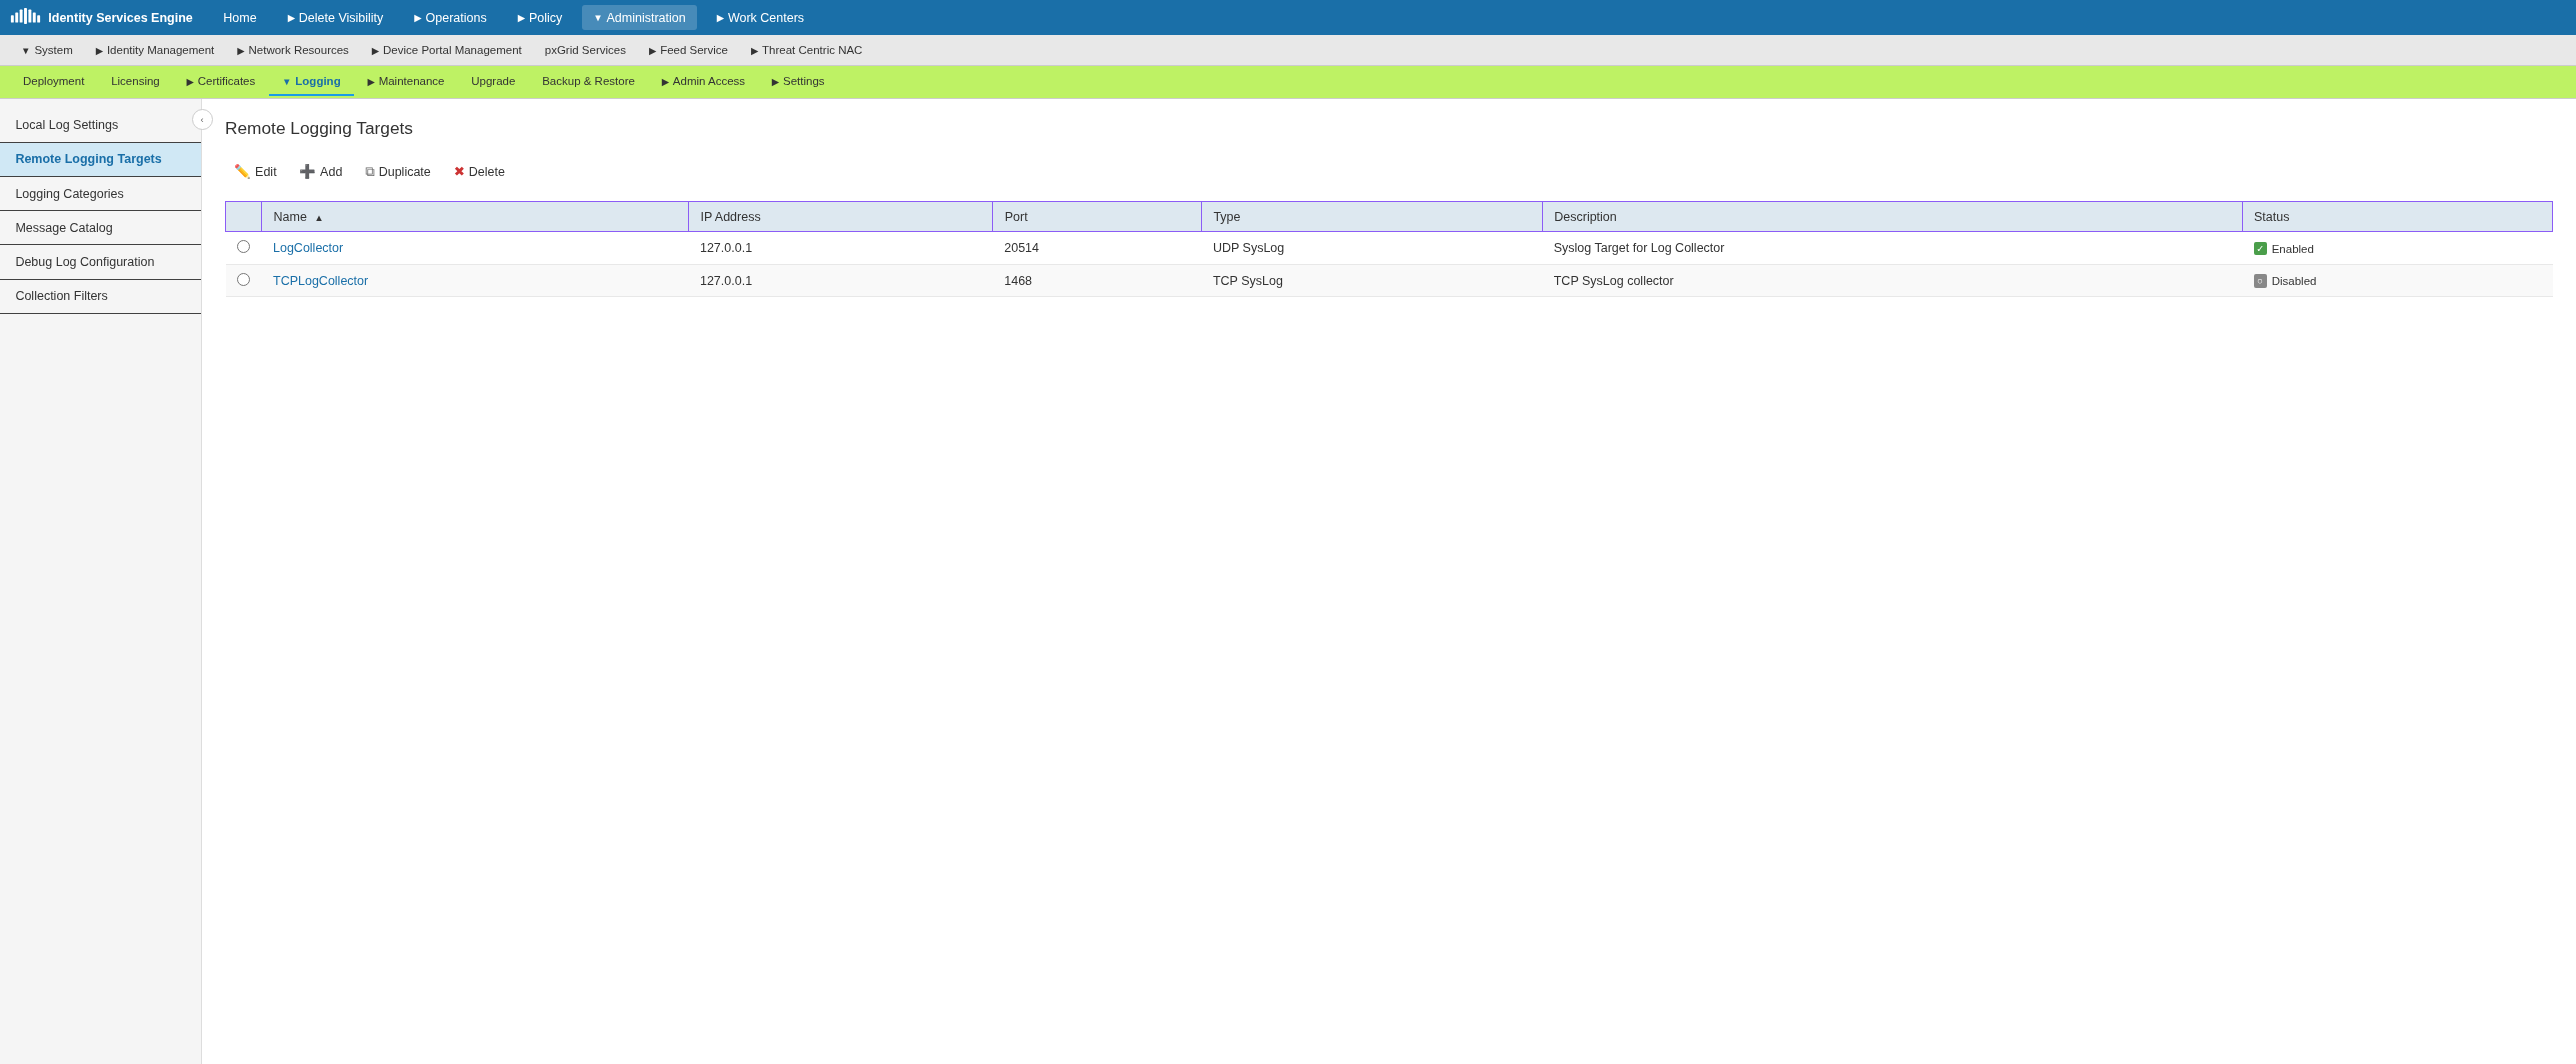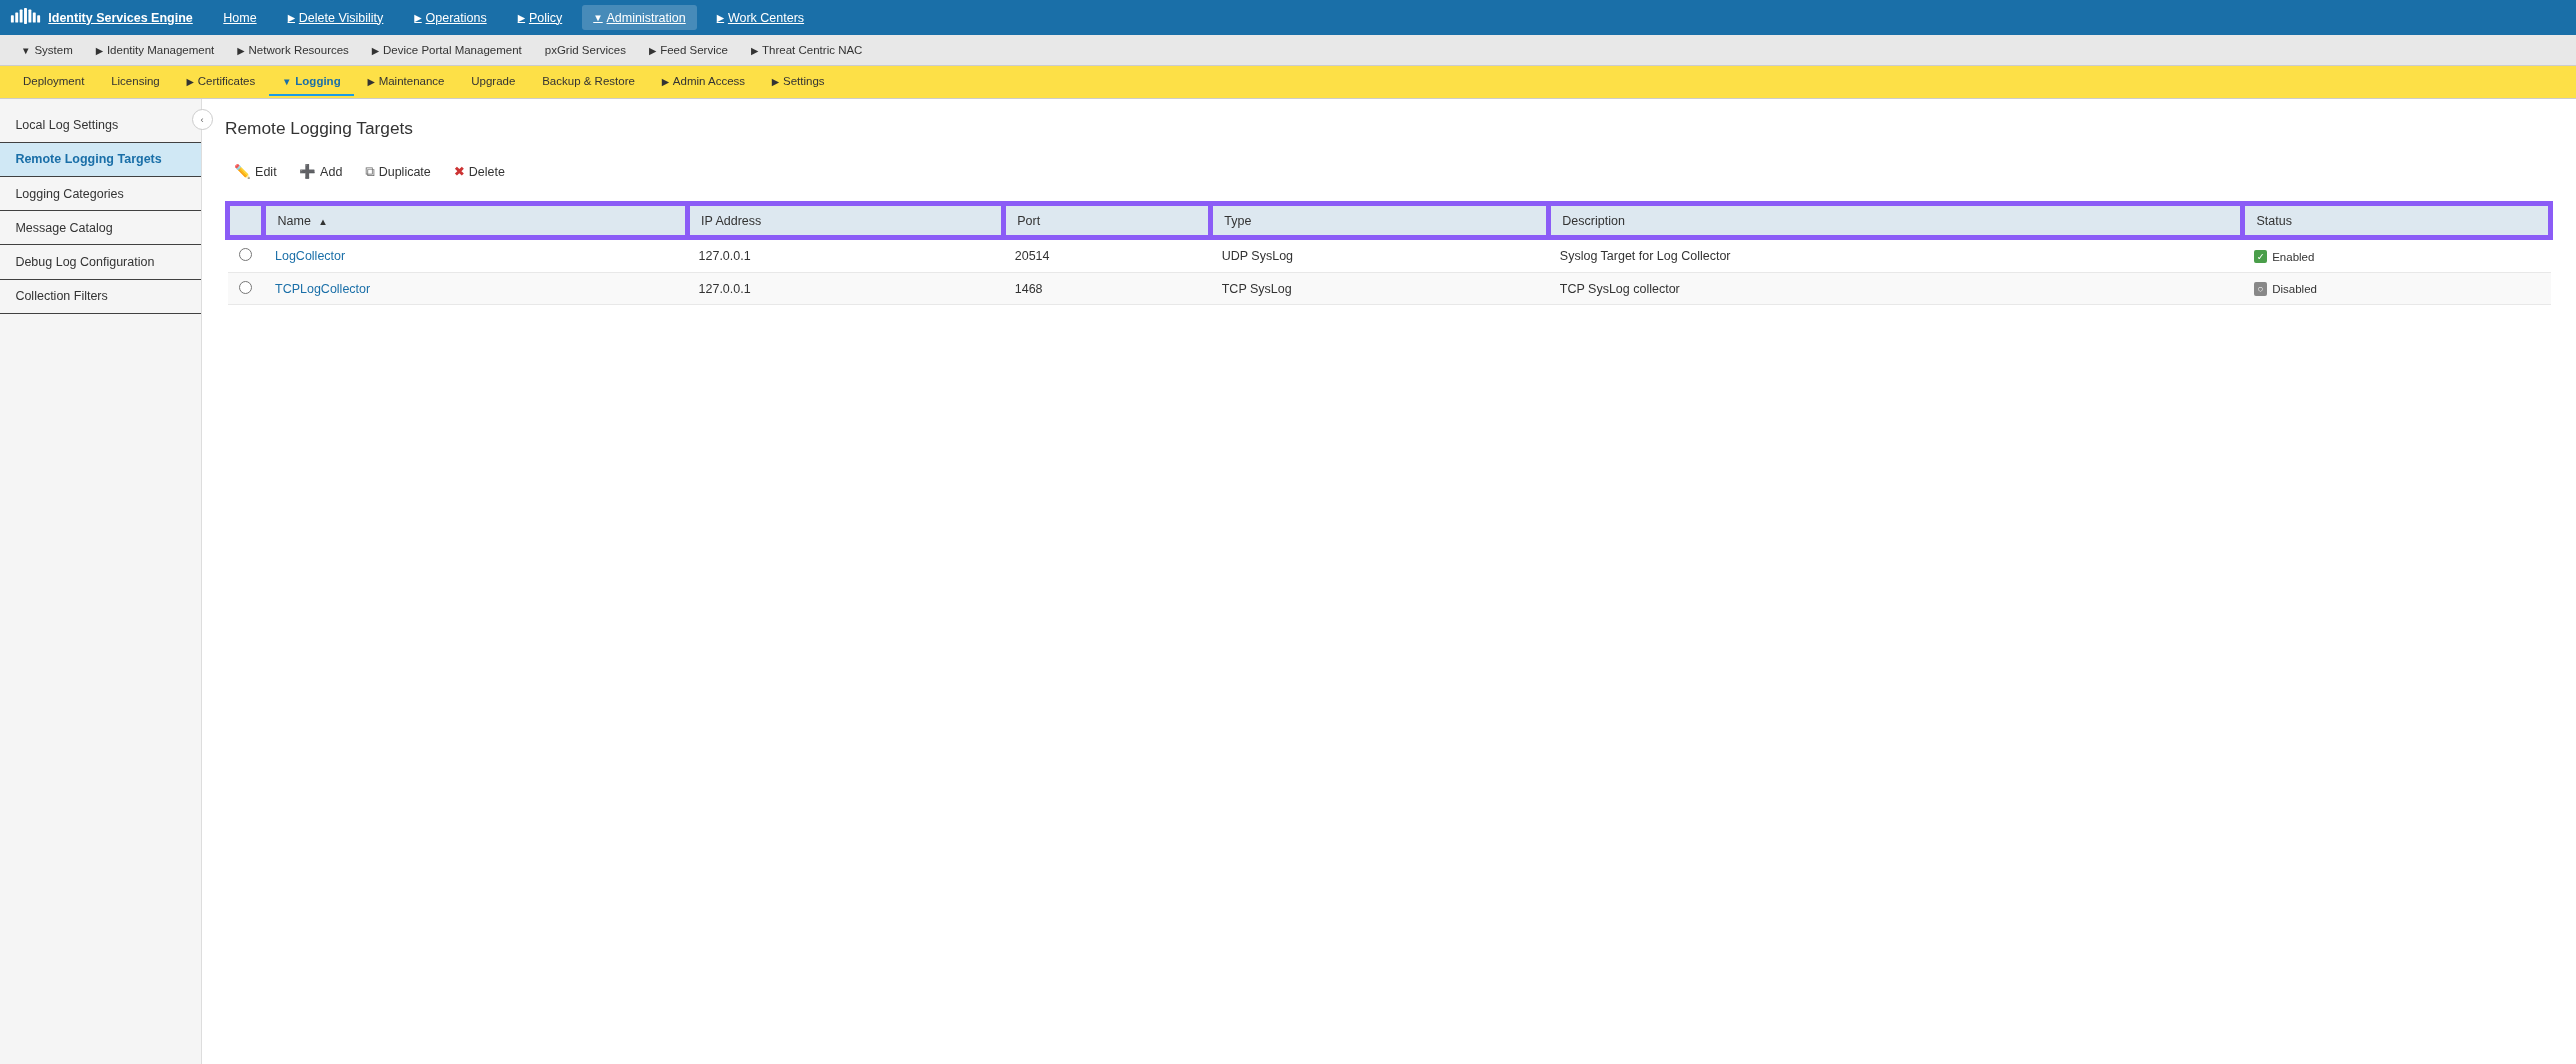--- a/index.html
+++ b/index.html
@@ -6,21 +6,20 @@
     body { font-family: Arial, Helvetica, sans-serif; font-size: 12.5px; color: #333; background: #f5f5f5; }
 
     
     .top-nav {
       background: #1a6fa8;
       display: flex;
       align-items: center;
       height: 35px;
       padding: 0 9.6px;
       color: white;
-      text-decoration: underline;
     }
     .brand {
       display: flex;
       align-items: center;
       gap: 7.7px;
       margin-right: 19px;
     }
     .brand-logo {
       width: 31px;
       height: 19px;
@@ -67,21 +66,21 @@
       color: #333;
       display: flex;
       align-items: center;
       gap: 3.8px;
       white-space: nowrap;
     }
     .second-nav-item .arrow { font-size: 9.6px; }
 
     
     .third-nav {
-      background: #fde047;
+      background: #bef264;
       display: flex;
       align-items: center;
       height: 33px;
       padding: 0 9.6px;
       border-bottom: 1px solid #ccc;
     }
     .third-nav-item {
       padding: 6.7px 13.4px;
       cursor: pointer;
       font-size: 11.5px;
@@ -190,21 +189,21 @@
       width: 100%;
       border-collapse: collapse;
       font-size: 12.5px;
     }
     .data-table th {
       background: #dde8f0;
       padding: 7.7px 11.5px;
       text-align: left;
       font-weight: normal;
       color: #333;
-      border: 5px solid #8b5cf6;
+      border: 1px solid #8b5cf6;
       white-space: nowrap;
     }
     .data-table th.sortable {
       cursor: pointer;
     }
     .data-table th .sort-arrow {
       font-size: 9.6px;
       margin-left: 3.8px;
     }
     .data-table td {

